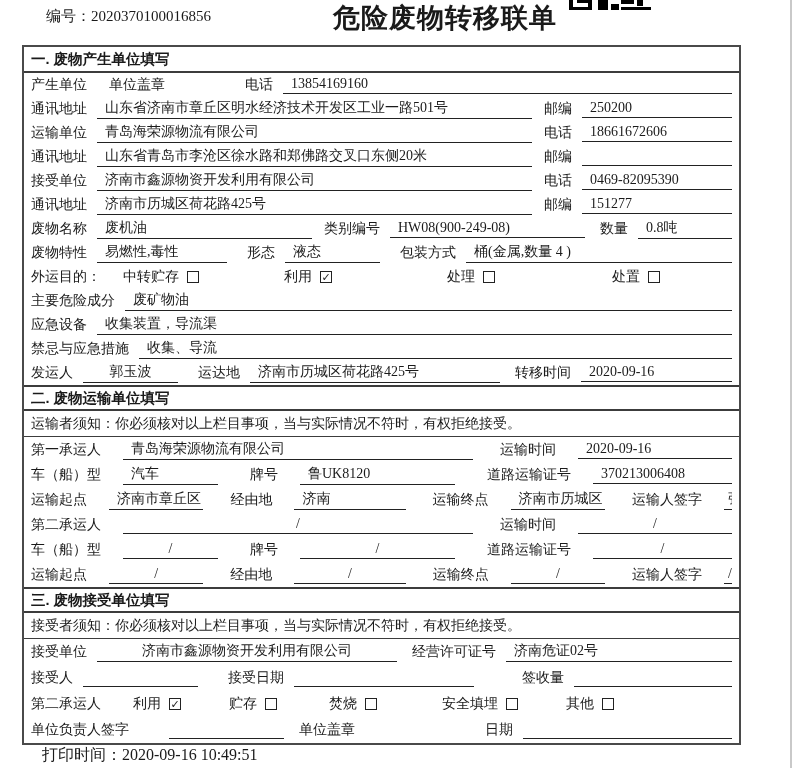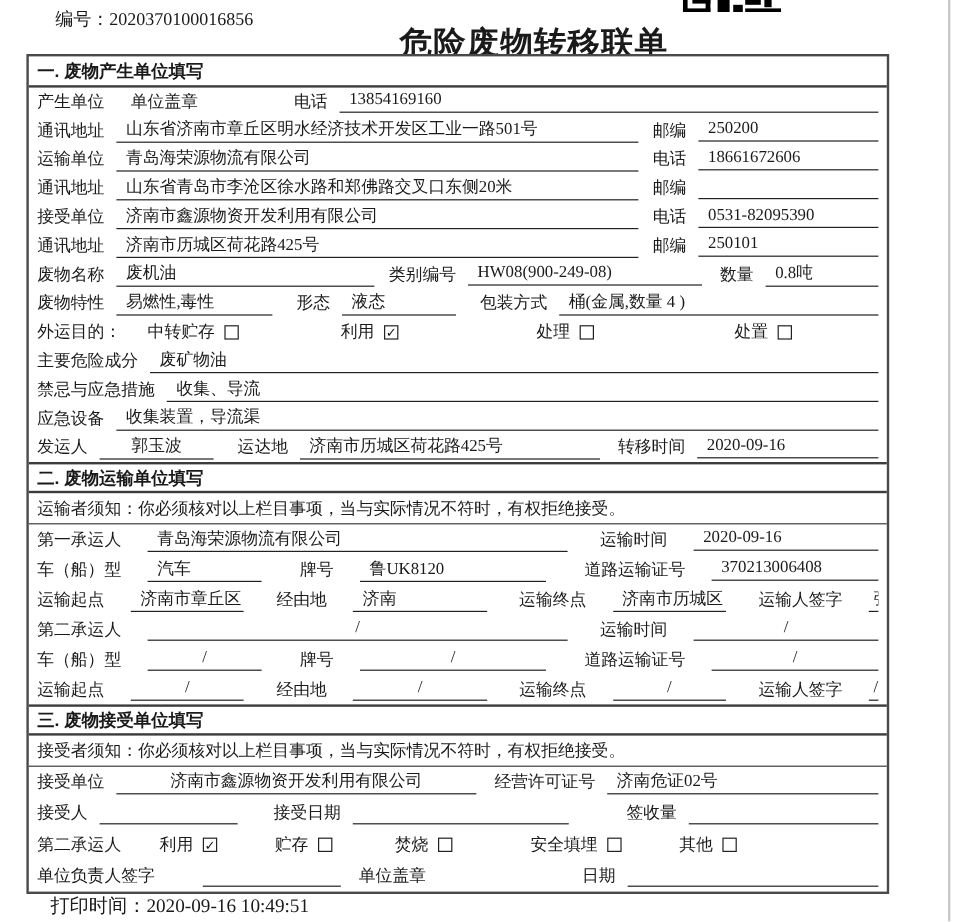--- a/index.html
+++ b/index.html
@@ -4,21 +4,21 @@
 <style>
   * { margin:0; padding:0; box-sizing:border-box; }
   html,body { width:796px; height:768px; background:#fff; overflow:hidden; }
   body { font-family:"Liberation Serif","DejaVu Serif",serif; color:#1a1a1a; position:relative; }
 
   
   .page-edge { position:absolute; left:790px; top:0; width:2px; height:768px; background:#c9c9c9; }
   .qr-fragment { position:absolute; left:569px; top:0; width:82px; height:10px; }
 
   .doc-no { position:absolute; left:46px; top:7px; font-size:15px; }
-  .doc-title { position:absolute; left:333px; top:18px; font-size:27px; font-weight:bold;
+  .doc-title { position:absolute; left:333px; top:0px; font-size:27px; font-weight:bold;
                font-family:"Liberation Sans","DejaVu Sans",sans-serif; letter-spacing:1px; }
 
   
   .form { position:absolute; left:22px; top:45px; width:719px; border:2px solid #4a4a4a; background:#fff; }
   .sec-hd { min-height:26px; display:flex; align-items:center; padding:0 7px; font-weight:bold;
             font-size:14.5px; font-family:"Liberation Sans","DejaVu Sans",sans-serif;
             border-bottom:2px solid #3c3c3c; }
   .sec-hd.mid { border-top:2px solid #3c3c3c; }
   .notice { min-height:26px; display:flex; align-items:center; padding:0 7px; font-size:14px;
             border-bottom:1.5px solid #3c3c3c; }
@@ -97,28 +97,28 @@
     <span class="lb">通讯地址</span>
     <span class="u w435">山东省青岛市李沧区徐水路和郑佛路交叉口东侧20米</span>
     <span class="lb ml12">邮编</span>
     <span class="u uf"></span>
   </div>
 
   <div class="row">
     <span class="lb">接受单位</span>
     <span class="u w435">济南市鑫源物资开发利用有限公司</span>
     <span class="lb ml12">电话</span>
-    <span class="u uf">0531-82095390</span>
+    <span class="u uf">0469-82095390</span>
   </div>
 
   <div class="row">
     <span class="lb">通讯地址</span>
     <span class="u w435">济南市历城区荷花路425号</span>
     <span class="lb ml12">邮编</span>
-    <span class="u uf">250101</span>
+    <span class="u uf">151277</span>
   </div>
 
   <div class="row">
     <span class="lb">废物名称</span>
     <span class="u w215">废机油</span>
     <span class="lb ml12">类别编号</span>
     <span class="u w195">HW08(900-249-08)</span>
     <span class="lb ml15">数量</span>
     <span class="u uf">0.8吨</span>
   </div>
@@ -151,27 +151,27 @@
       <span class="cb"></span>
     </span>
   </div>
 
   <div class="row">
     <span class="lb">主要危险成分</span>
     <span class="u uf">废矿物油</span>
   </div>
 
   <div class="row">
+    <span class="lb">应急设备</span>
+    <span class="u uf">收集装置，导流渠</span>
+  </div>
+
+  <div class="row">
     <span class="lb">禁忌与应急措施</span>
     <span class="u uf">收集、导流</span>
-  </div>
-
-  <div class="row">
-    <span class="lb">应急设备</span>
-    <span class="u uf">收集装置，导流渠</span>
   </div>
 
   <div class="row">
     <span class="lb">发运人</span>
     <span class="u w95 ctr">郭玉波</span>
     <span class="lb ml20">运达地</span>
     <span class="u w250">济南市历城区荷花路425号</span>
     <span class="lb ml15">转移时间</span>
     <span class="u uf">2020-09-16</span>
   </div>

